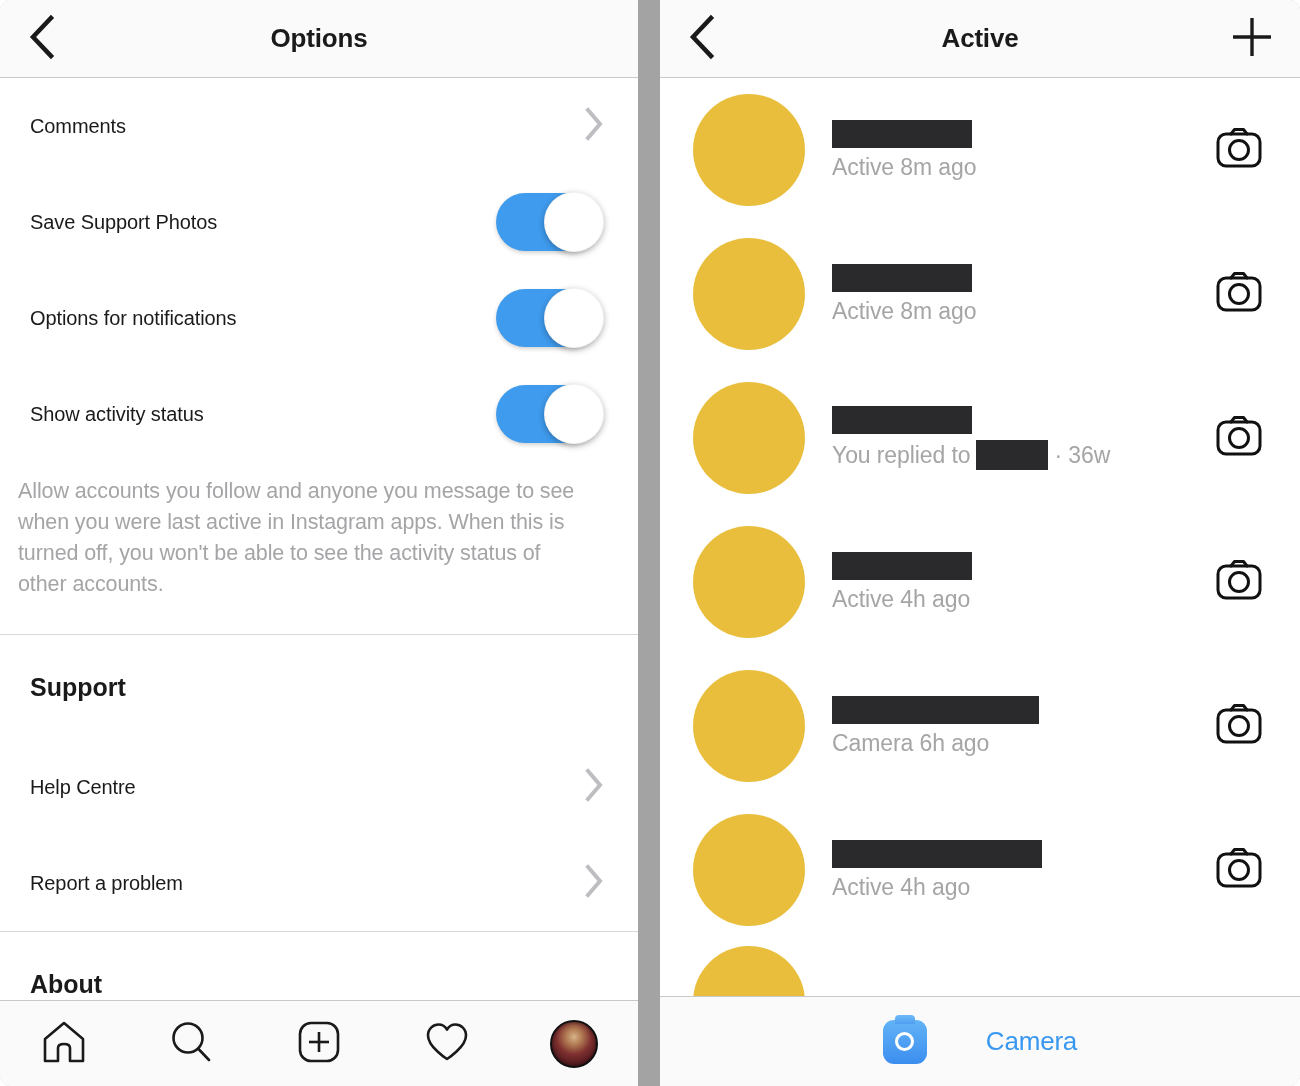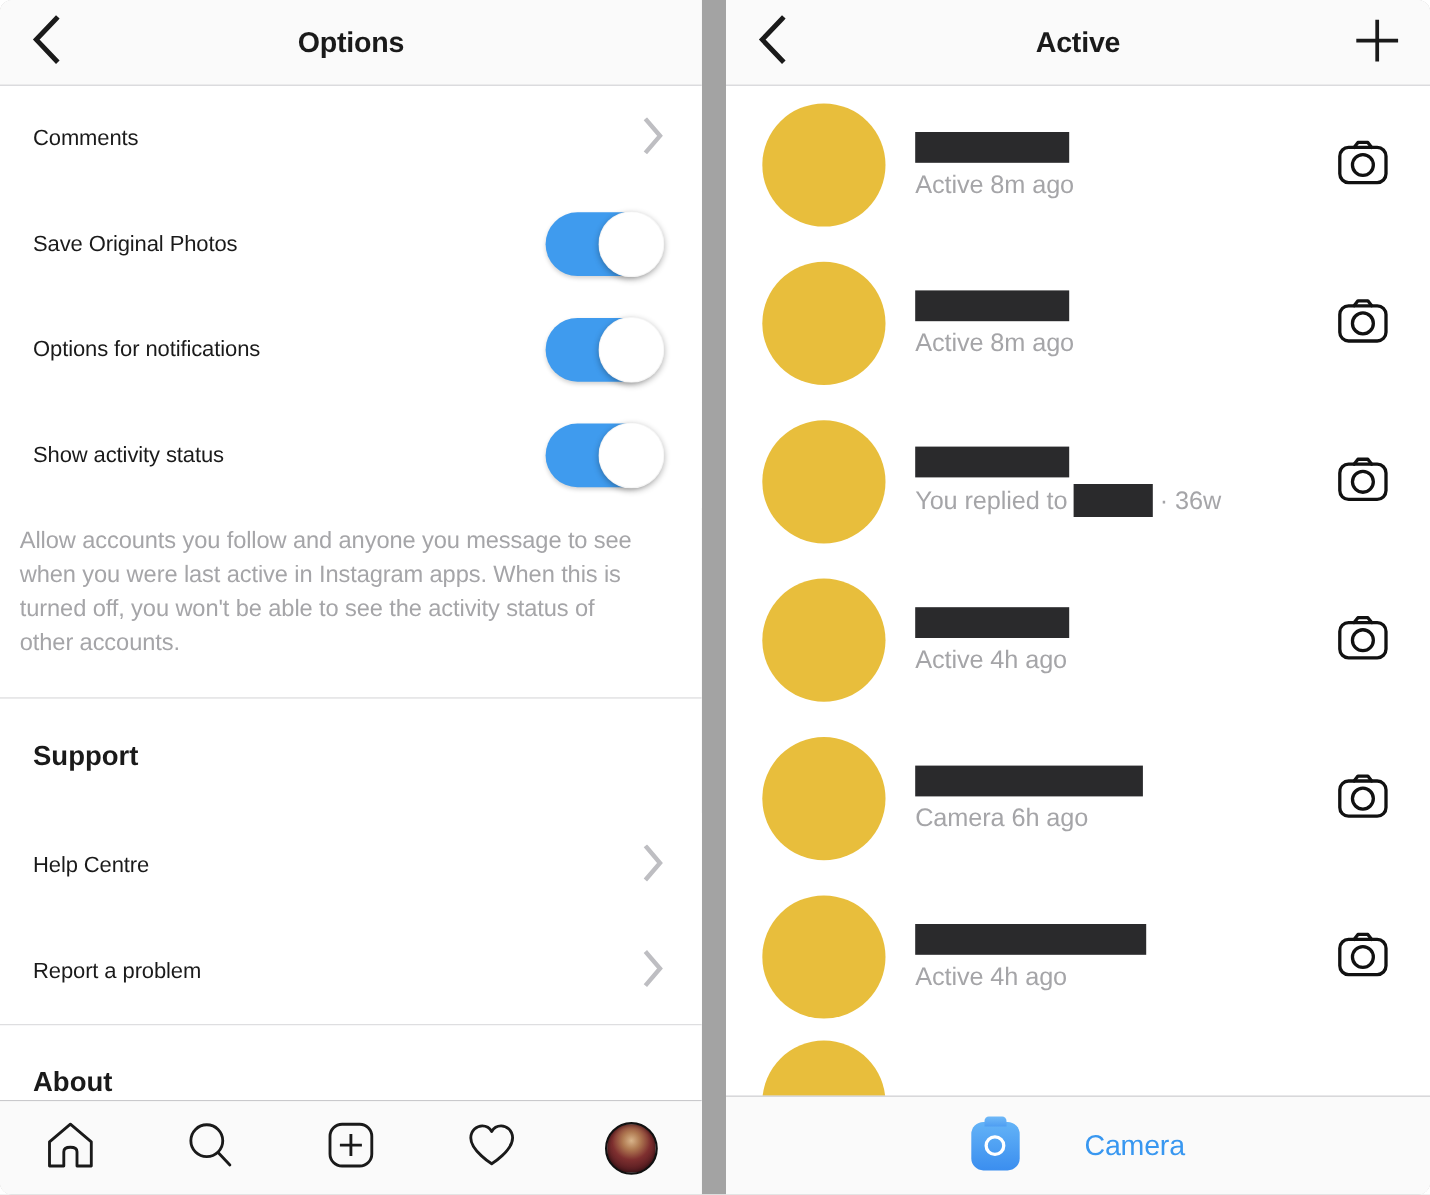--- a/index.html
+++ b/index.html
@@ -141,21 +141,21 @@
       <div class="opt-row">
         <span class="opt-label">Comments</span>
         <span class="chevron-right">
           <svg width="20" height="34" viewBox="0 0 20 34">
             <polyline points="4,3 16,17 4,31" fill="none" stroke="#BEBEC2" stroke-width="4" stroke-linecap="square" stroke-linejoin="miter"></polyline>
           </svg>
         </span>
       </div>
 
       <div class="opt-row">
-        <span class="opt-label">Save Original Photos</span>
+        <span class="opt-label">Save Support Photos</span>
         <span class="toggle">
           <span class="knob"></span>
         </span>
       </div>
 
       <div class="opt-row">
         <span class="opt-label">Options for notifications</span>
         <span class="toggle">
           <span class="knob"></span>
         </span>

